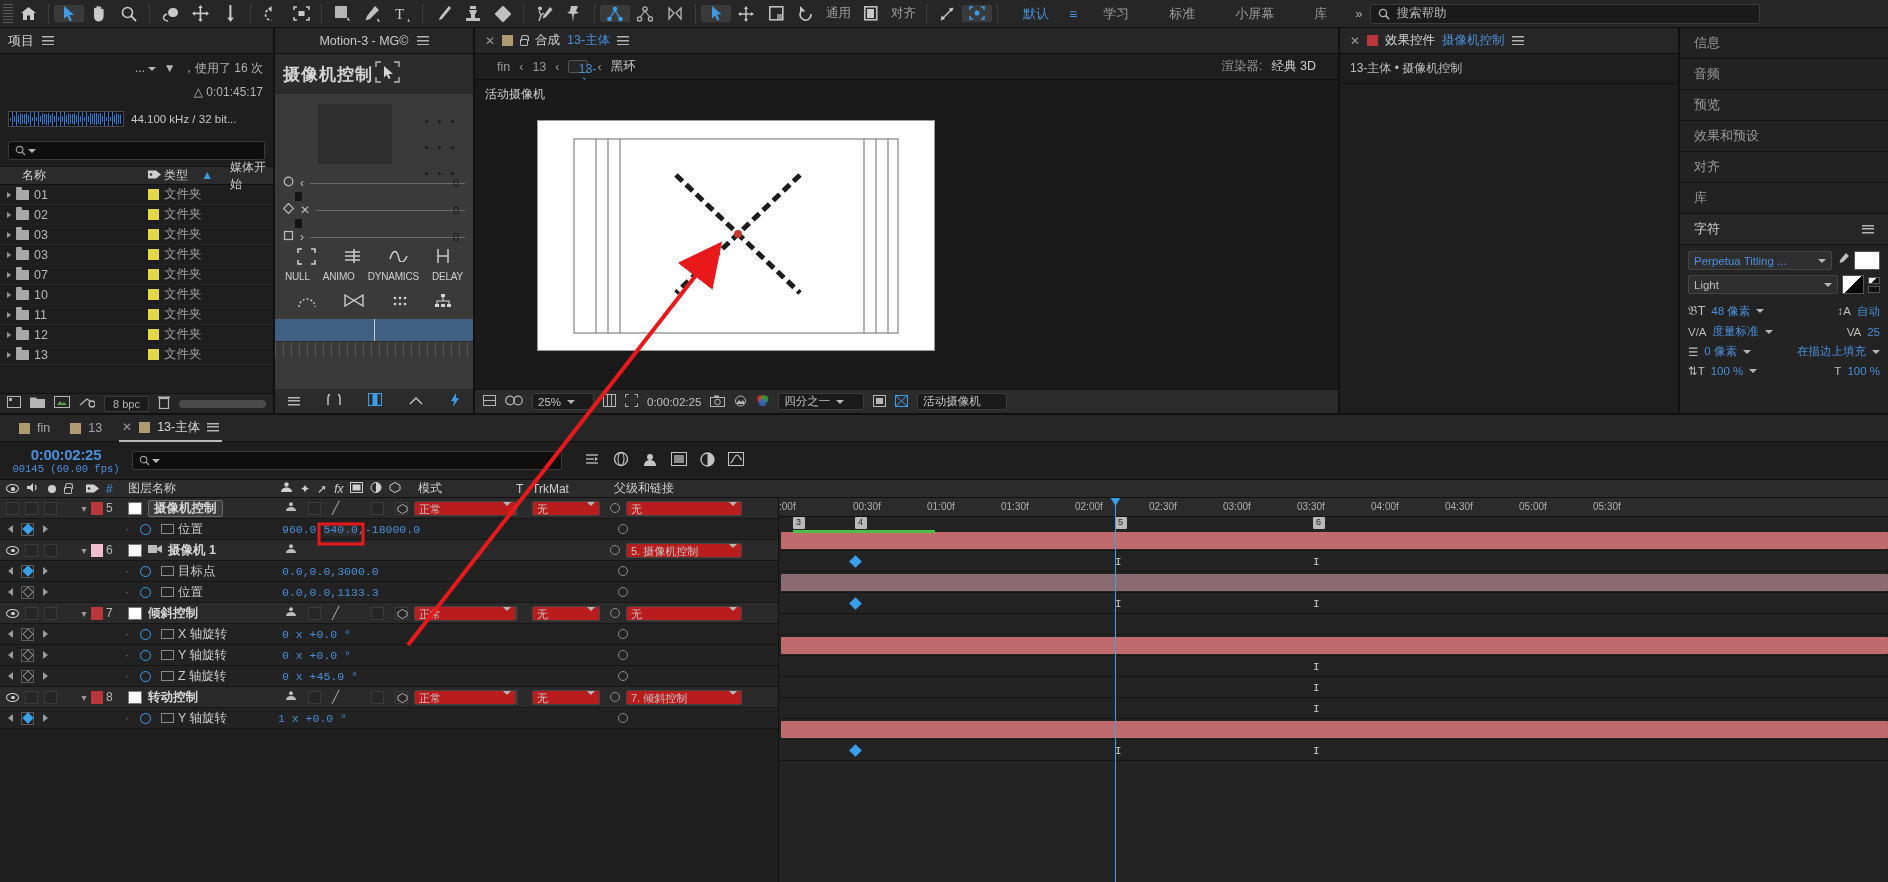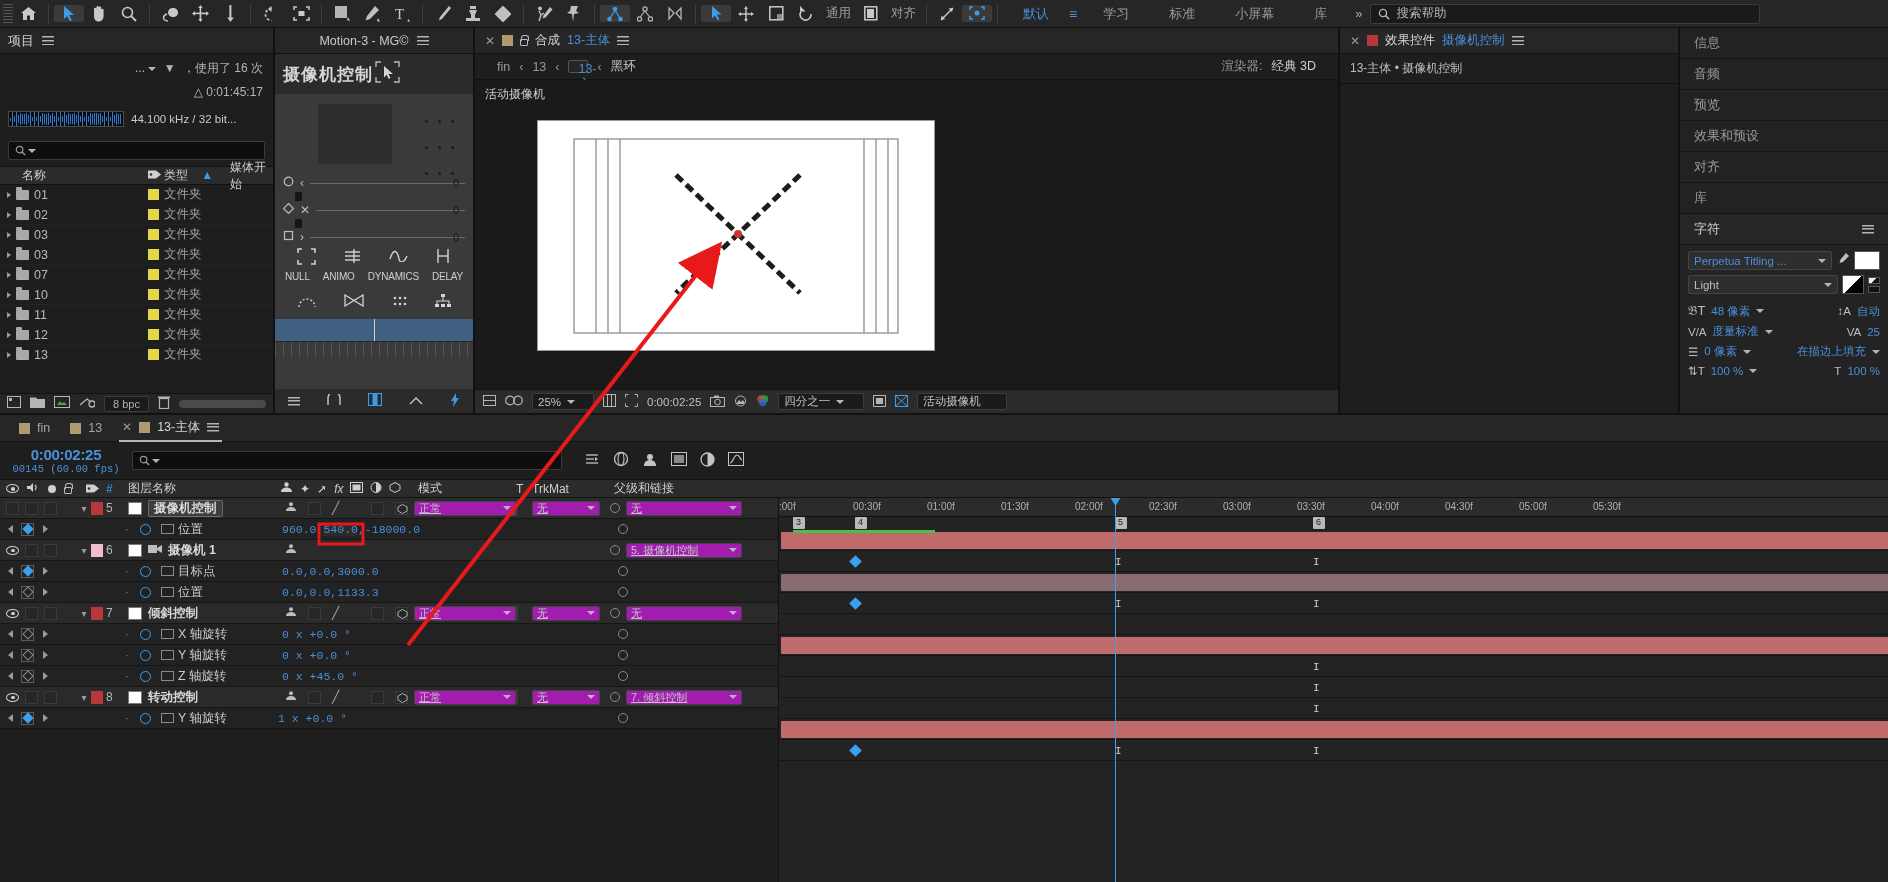--- a/index.html
+++ b/index.html
@@ -187,22 +187,22 @@
   .pval{ color:#4a90d9; font-family:"Liberation Mono",monospace; font-size:11.5px;}
   .kf-nav{ width:52px;display:flex;align-items:center;justify-content:space-around;padding-left:4px;}
   .kfd{ width:8px;height:8px;background:#3aa0ee;transform:rotate(45deg);}
   .kfd.hollow{ background:transparent;border:1.3px solid #8a8a8a;}
   .kfbox{ width:13px;height:13px;border:1px solid #5a5a5a;display:flex;align-items:center;justify-content:center;}
   .arrowl,.arrowr{ width:0;height:0;border-top:4px solid transparent;border-bottom:4px solid transparent;}
   .arrowl{ border-right:5px solid #9a9a9a;}
   .arrowr{ border-left:5px solid #9a9a9a;}
   .stopw{ width:11px;height:11px;border:1.4px solid #3aa0ee;border-radius:50%;}
   .graf{ width:13px;height:10px;border:1px solid #8a8a8a;}
-  .dd{ background:#a21caf;border:1px solid #444;border-radius:2px;height:15px;display:flex;
-       align-items:center;justify-content:space-between;padding:0 4px;color:#c4c4c4;font-size:11px;text-decoration:underline;}
+  .dd{ background:#b91c1c;border:1px solid #444;border-radius:2px;height:15px;display:flex;
+       justify-content:space-between;padding:0 4px;color:#c4c4c4;font-size:11px;}
   
   .ruler{ height:19px;background:#2b2b2b;border-bottom:1px solid #111;position:relative;font-size:10px;color:#b0b0b0;}
   .rt{ position:absolute;top:3px;}
   .markrow{ height:13px;background:#232323;position:relative;}
   .marker{ position:absolute;top:0;height:12px;background:#b9b9b9;color:#222;font-size:9px;
            padding:0 4px 0 3px;border-radius:1px;}
   .bar{ position:absolute;height:17px;top:2px;border-radius:1px;}
   .tlrow{ height:21px;position:relative;border-bottom:1px solid #161616;}
   .kf{ position:absolute;top:6px;width:9px;height:9px;background:#3aa0ee;transform:rotate(45deg);}
   .kfi{ position:absolute;top:5px;color:#cfcfcf;font-size:11px;font-family:"Liberation Mono",monospace;}

